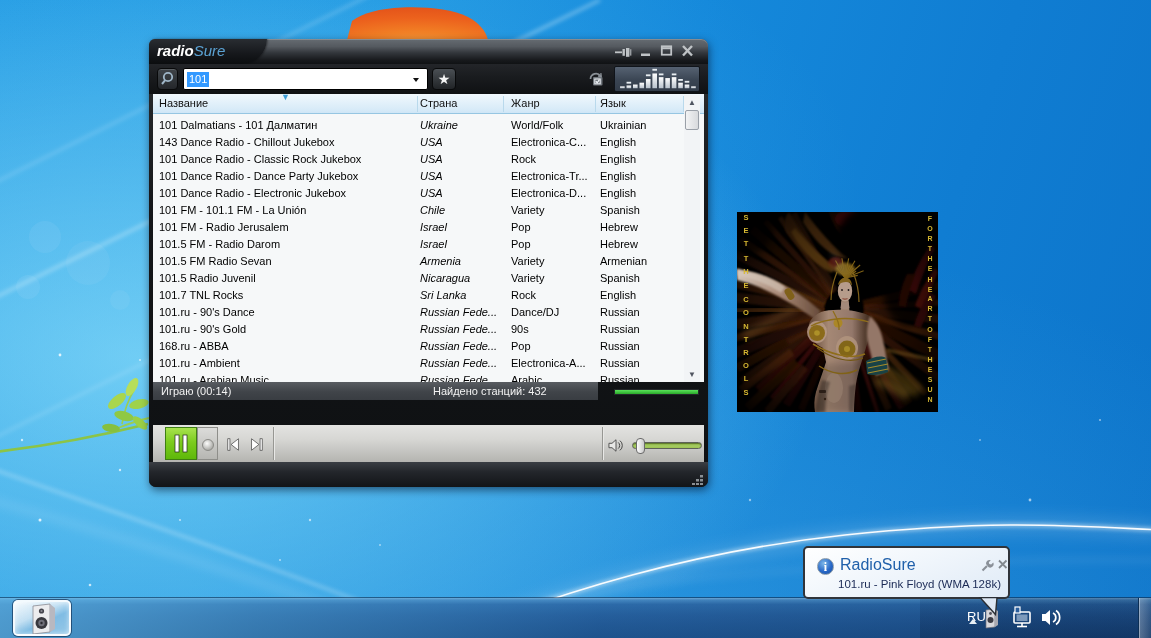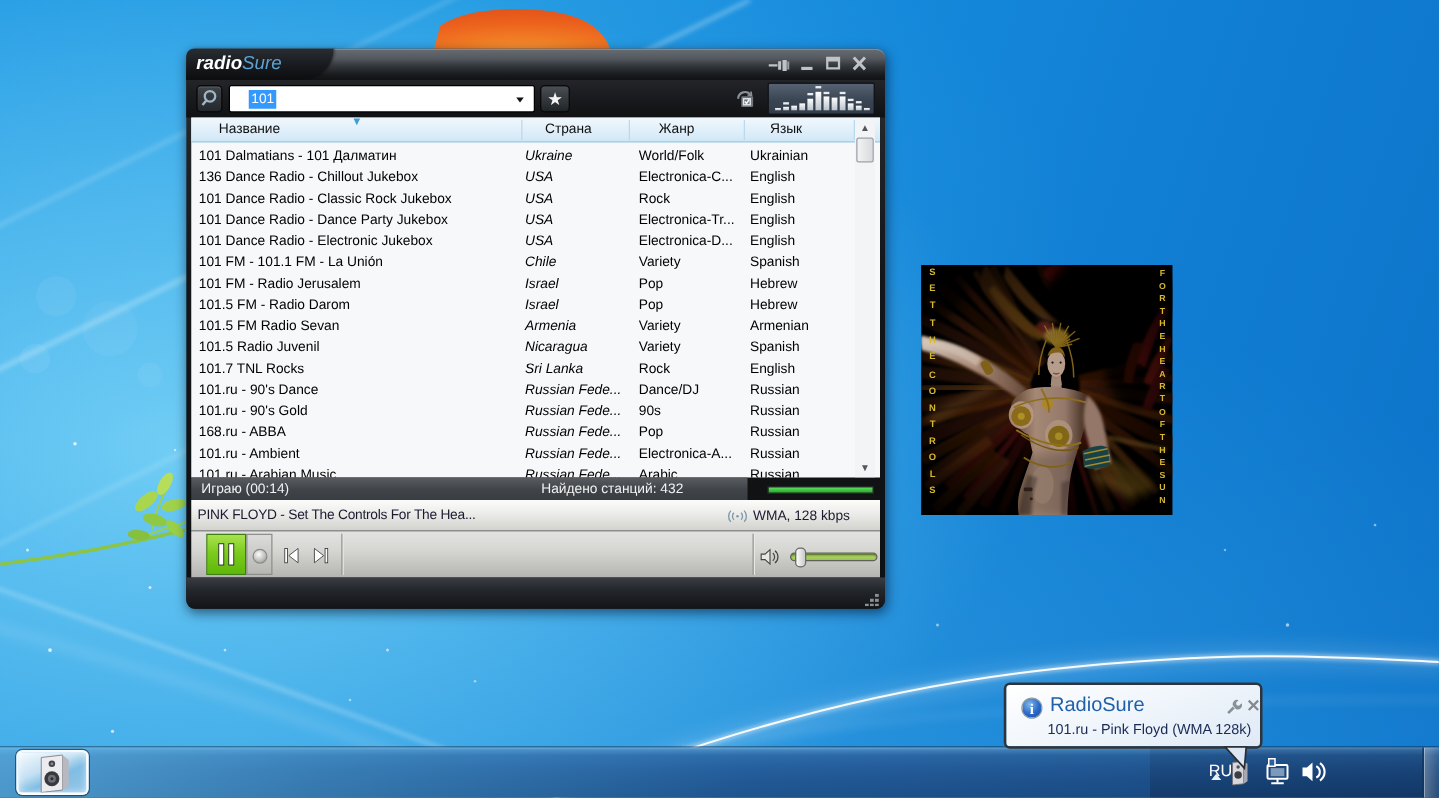--- a/index.html
+++ b/index.html
@@ -23,31 +23,31 @@
 #logo { position:absolute; left:8px; top:3px; font-size:15px; font-style:italic; }
 #logo b { color:#fff; font-weight:bold; }
 #logo span { color:#5ba3d4; }
 #tbtns { position:absolute; left:0; top:0; width:559px; height:25px; }
 
 #toolbar { position:absolute; left:0; top:25px; width:559px; height:30px;
   background:linear-gradient(#232529, #191b1e 45%, #0f1113); }
 #magbtn { position:absolute; left:8px; top:4px; width:21px; height:22px; border-radius:4px;
   background:linear-gradient(#3f4449, #24272b); border:1px solid #08090a; box-shadow:inset 0 1px 0 rgba(255,255,255,0.15); }
 #combo { position:absolute; left:34px; top:4px; width:245px; height:22px; background:#fff; border-radius:2px; border:1px solid #000; }
-#combosel { position:absolute; left:15px; top:3px; background:#3399ff; color:#fff; font-size:11px; padding:1px 2px 2px 2px; }
+#combosel { position:absolute; left:3px; top:3px; background:#3399ff; color:#fff; font-size:11px; padding:1px 2px 2px 2px; }
 #comboarrow { position:absolute; right:8px; top:9px; width:0; height:0; border:3.5px solid transparent; border-top:4.5px solid #101010; }
 #starbtn { position:absolute; left:283px; top:4px; width:24px; height:22px; border-radius:4px;
   background:linear-gradient(#4a4f54, #212427); border:1px solid #08090a; color:#f5f5f5; text-align:center; font-size:14px; line-height:21px; }
 #updico { position:absolute; left:439px; top:7px; width:17px; height:15px; }
 #eq { position:absolute; left:465px; top:2px; width:86px; height:26px; background:linear-gradient(#566272,#3a4553 55%,#323c49); border:1px solid #10141a; border-radius:2px; }
 
 #table { position:absolute; left:4px; top:55px; width:551px; height:288px; background:#f6f8f9; overflow:hidden; }
 #thead { position:absolute; left:0; top:0; width:551px; height:20px;
   background:linear-gradient(#f1f8fd, #d8ebf8 80%, #cfe6f6); border-bottom:1px solid #96c6e2; color:#101010; font-size:11px; }
-.th { position:absolute; top:3px;margin-left:16px; }
+.th { position:absolute; top:3px; }
 .hsep { position:absolute; top:2px; width:1px; height:16px; background:#b9d9ec; }
 #sortarrow { position:absolute; left:128px; top:-2px; color:#3f9ed8; font-size:9px; }
 .rows { position:absolute; left:0; top:23px; width:530px; font-size:11px; color:#000; }
 .row { position:absolute; height:17px; left:0; width:530px;text-align:center; }
 .c0 { position:absolute; left:6px; top:2px; }
 .c1 { position:absolute; left:267px; top:2px;font-style:italic; }
 .c2 { position:absolute; left:358px; top:2px; }
 .c3 { position:absolute; left:447px; top:2px; }
 #vscroll { position:absolute; left:531px; top:1px; width:16px; height:287px; background:#f2f4f6; }
 .sbtn { position:absolute; left:0; width:16px; height:15px; color:#505560; font-size:8px; text-align:center; line-height:15px; }
@@ -269,21 +269,21 @@
       <span class="hsep" style="left:530px"></span>
     </div>
     <div class="rows" id="rows">
         <div class="row" style="top:0px">
           <span class="c0">101 Dalmatians - 101 Далматин</span>
           <span class="c1">Ukraine</span>
           <span class="c2">World/Folk</span>
           <span class="c3">Ukrainian</span>
         </div>
         <div class="row" style="top:17px">
-          <span class="c0">136 Dance Radio - Chillout Jukebox</span>
+          <span class="c0">143 Dance Radio - Chillout Jukebox</span>
           <span class="c1">USA</span>
           <span class="c2">Electronica-C...</span>
           <span class="c3">English</span>
         </div>
         <div class="row" style="top:34px">
           <span class="c0">101 Dance Radio - Classic Rock Jukebox</span>
           <span class="c1">USA</span>
           <span class="c2">Rock</span>
           <span class="c3">English</span>
         </div>
@@ -371,33 +371,20 @@
       <div id="sthumb"></div>
       <span class="sbtn" style="top:272px">▼</span>
     </div>
   </div>
   <div id="status">
     <span style="position:absolute;left:8px;top:3px">Играю (00:14)</span>
     <span style="position:absolute;left:280px;top:3px">Найдено станций: 432</span>
     <div id="sprog">
         <div id="sprogf"></div>
       </div>
-  </div>
-  <div id="nowplay">
-    <span style="position:absolute;left:5px;top:6px;font-size:11px;letter-spacing:-0.2px">PINK FLOYD - Set The Controls For The Hea...</span>
-    <svg style="position:absolute;left:428px;top:8px" width="18" height="10" viewBox="0 0 22 12">
-        <g stroke="#7e98aa" fill="none" stroke-width="1.3">
-          <circle cx="11" cy="6" r="1.2" fill="#7e98aa" stroke="none"></circle>
-          <path d="M7.5 2.5 a5 5 0 0 0 0 7"></path>
-          <path d="M4.5 0.5 a8 8 0 0 0 0 11"></path>
-          <path d="M14.5 2.5 a5 5 0 0 1 0 7"></path>
-          <path d="M17.5 0.5 a8 8 0 0 1 0 11"></path>
-        </g>
-      </svg>
-    <span style="position:absolute;right:24px;top:7px;font-size:11px">WMA, 128 kbps</span>
   </div>
   <div id="controls">
     <div id="pausebtn"><svg width="30" height="31" viewBox="0 0 30 31">
           <rect x="9" y="7" width="4" height="17" fill="#fff" stroke="#222" stroke-width="0.7"></rect>
           <rect x="17" y="7" width="4" height="17" fill="#fff" stroke="#222" stroke-width="0.7"></rect>
         </svg></div>
     <div id="recbtn">
         <div id="recdot"></div>
       </div>
     <svg style="position:absolute;left:74px;top:12px" width="36" height="15" viewBox="0 0 44 18">

